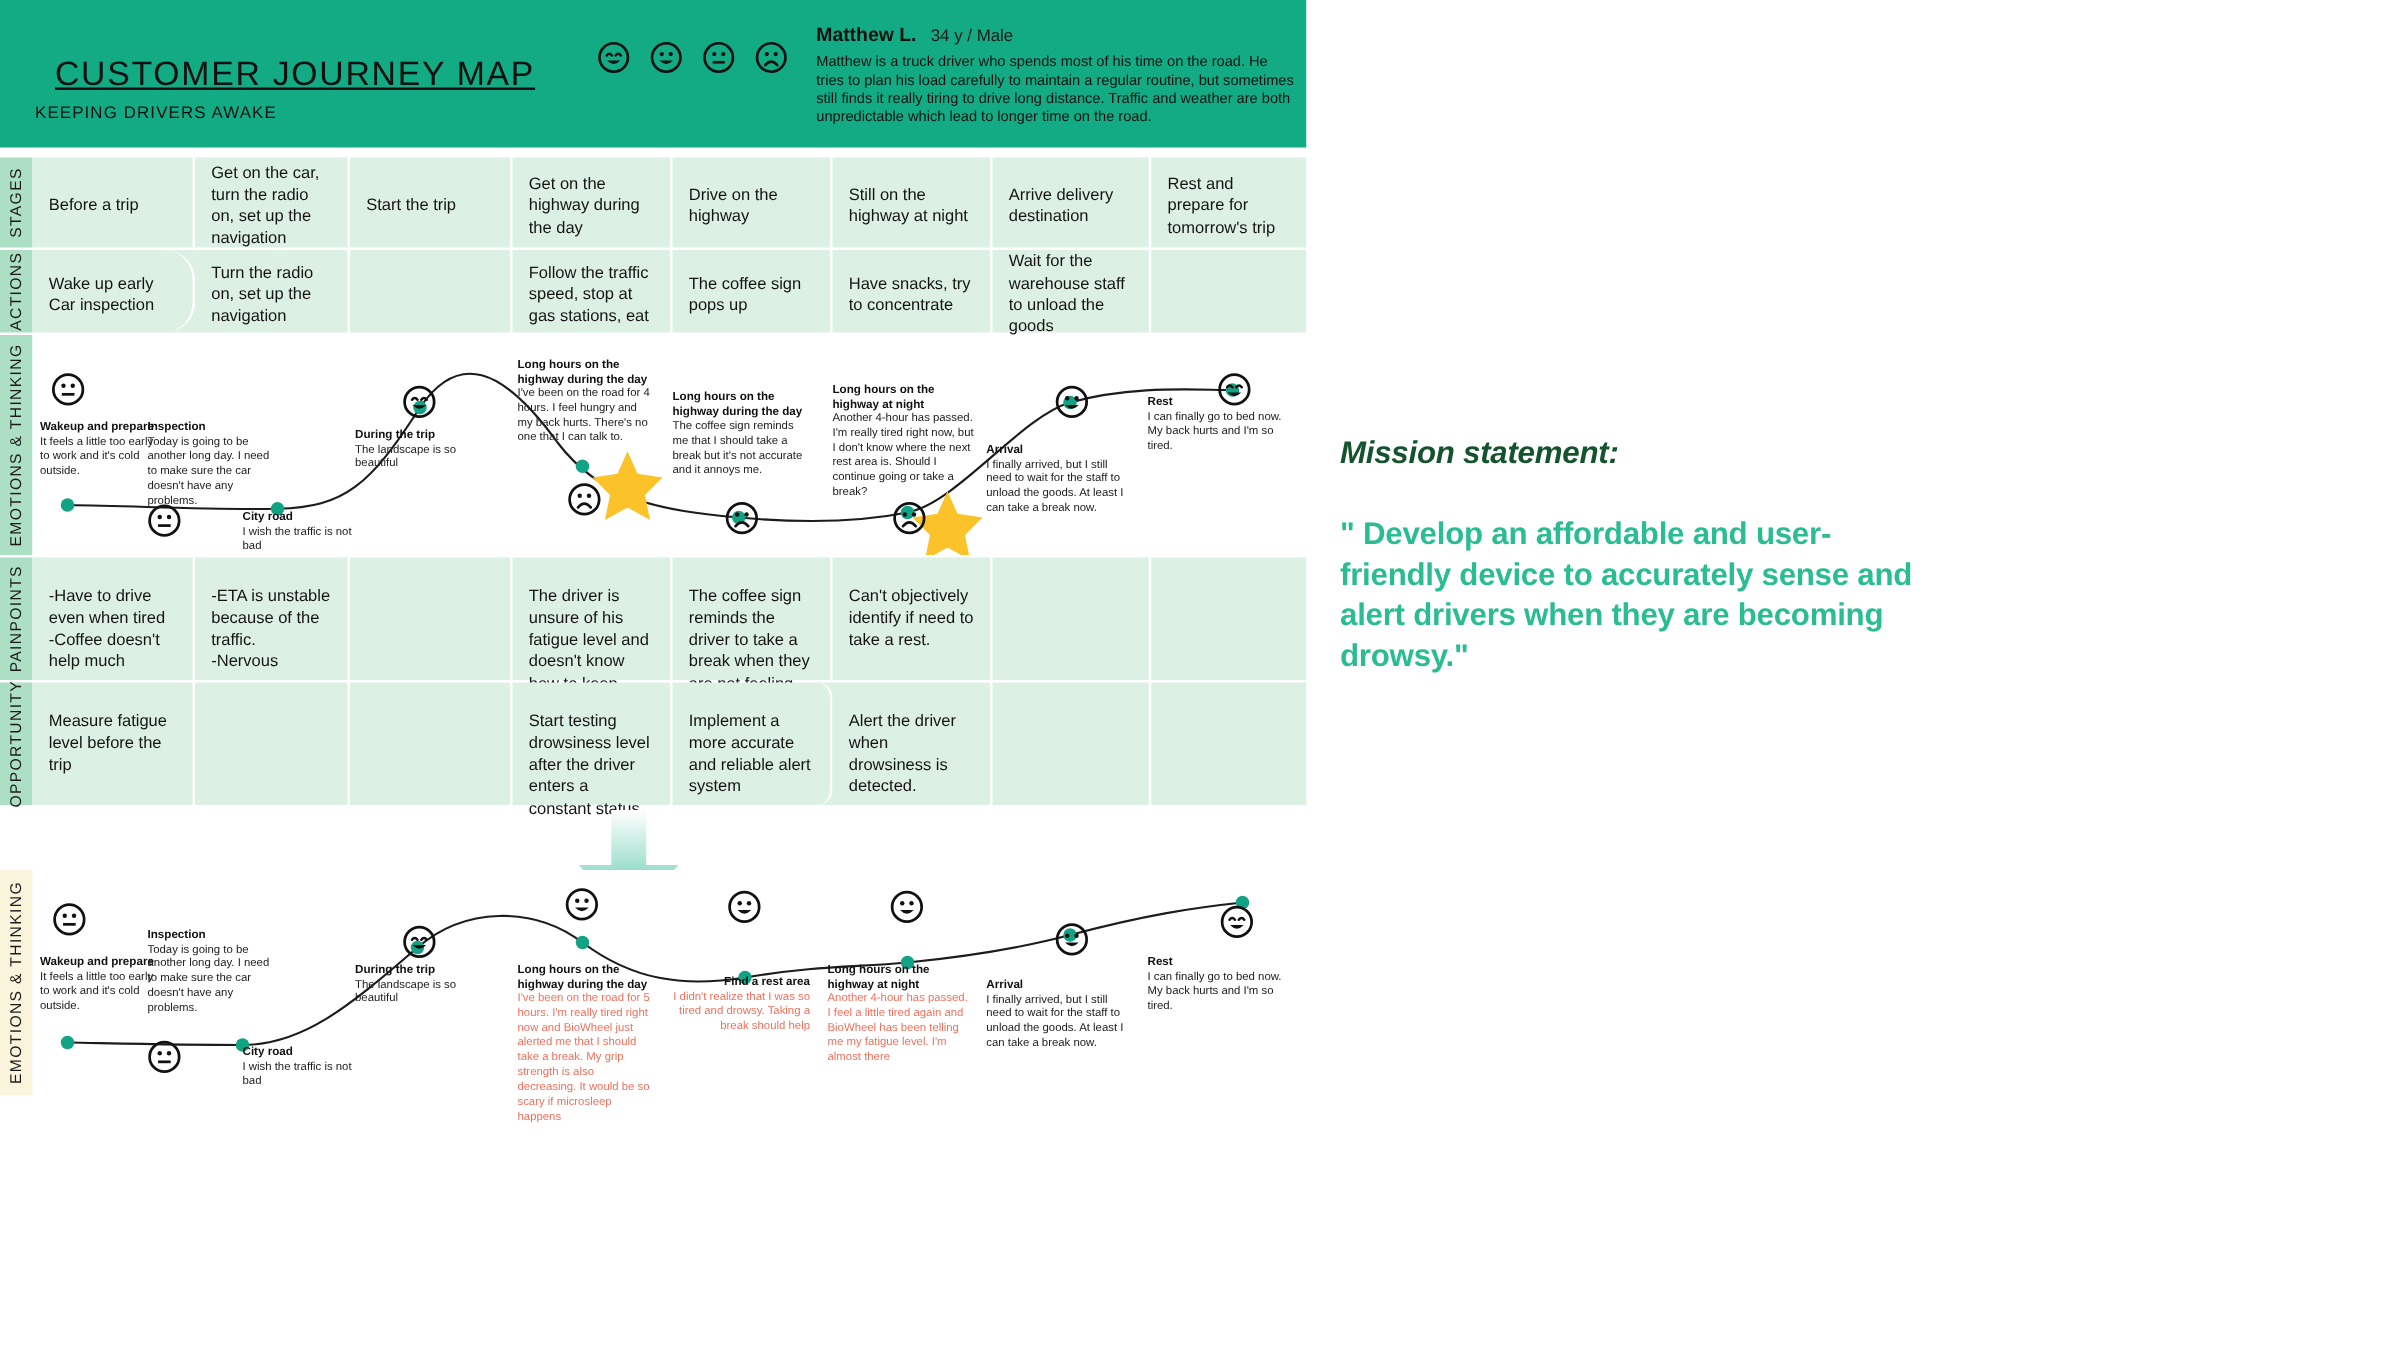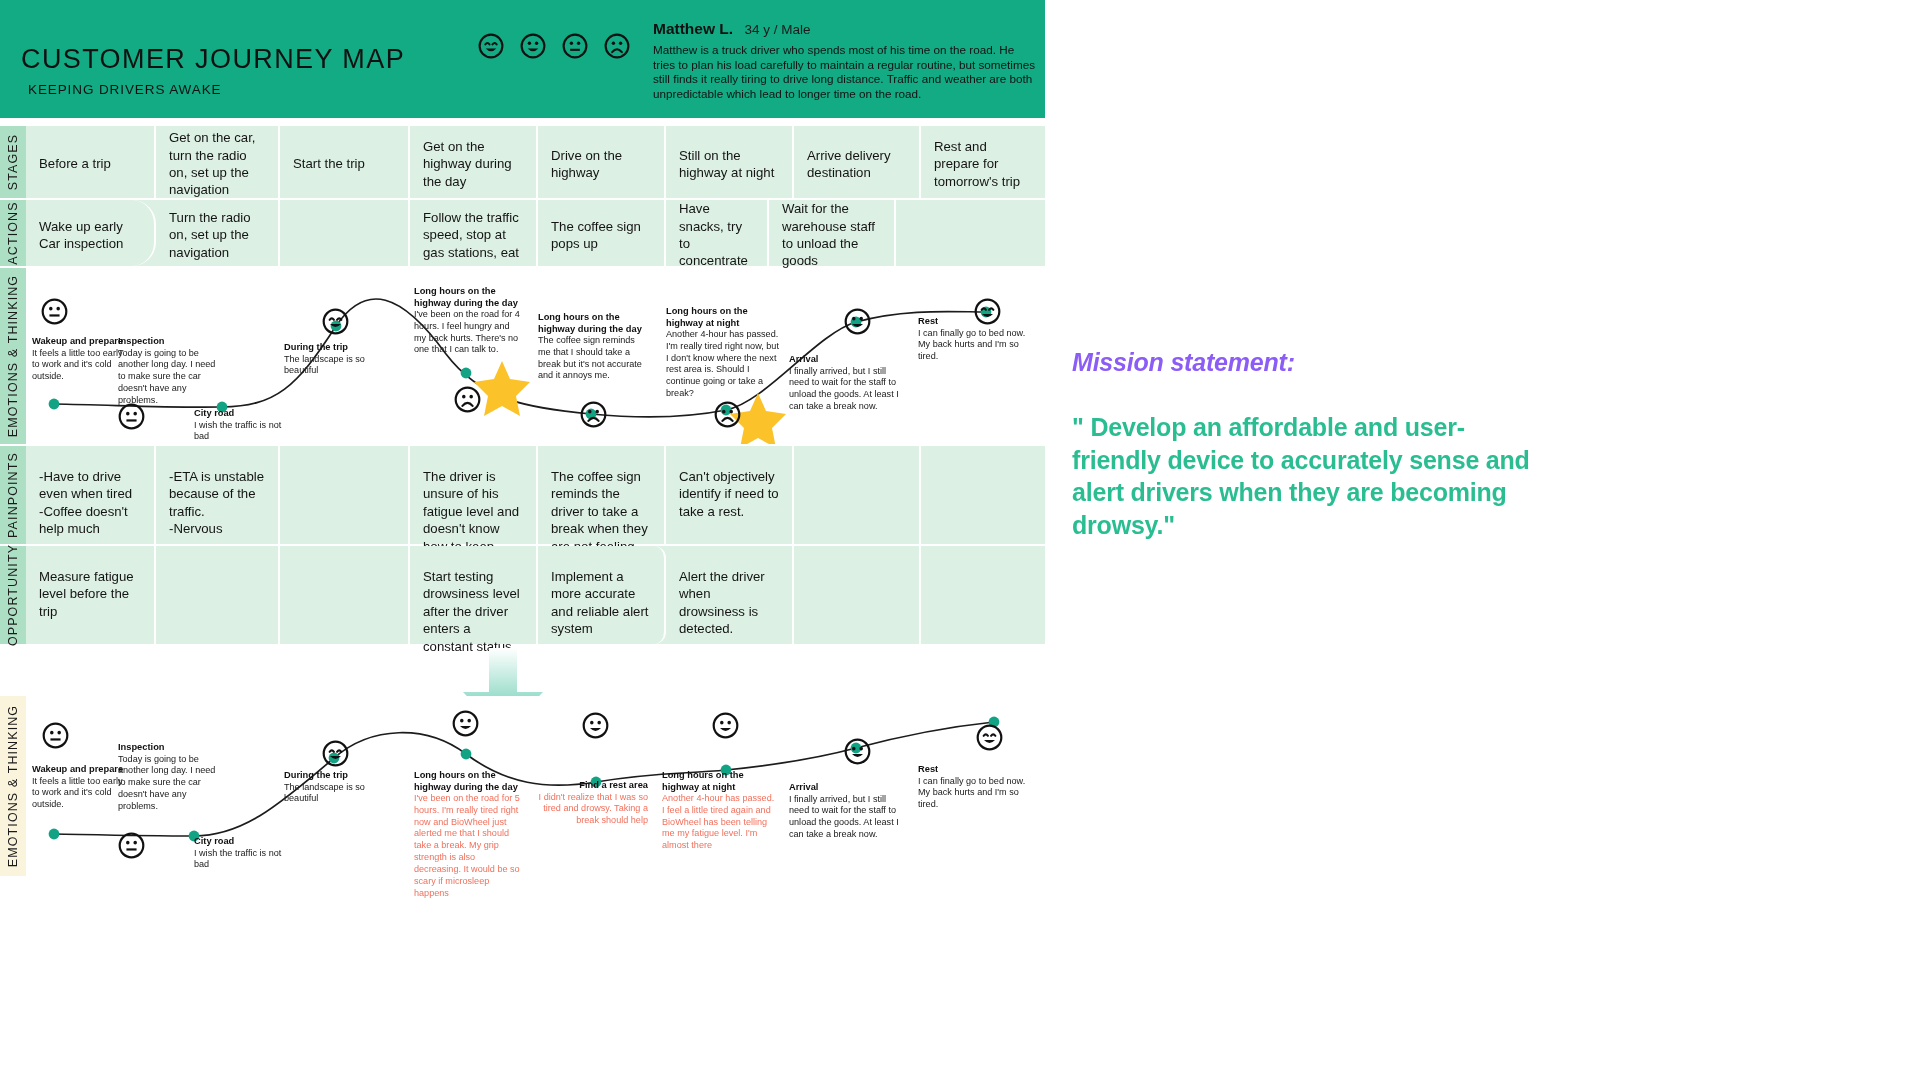--- a/index.html
+++ b/index.html
@@ -13,23 +13,24 @@
 
   
   .board { position: absolute; left: 0; top: 0; width: 1045px; height: 1080px; }
 
   
   .header {
     position: absolute; left: 0; top: 0; width: 1045px; height: 118px;
     background: #12AB84;
   }
   .hdr-title {
-    position: absolute; left: 21px; top: 44px;
+    position: absolute; left: 44px; top: 44px;
     font-size: 27px; letter-spacing: 1.4px; color: #111; font-weight: 400;
     white-space: nowrap;
+    text-decoration: underline;
   }
   .hdr-sub {
     position: absolute; left: 28px; top: 82px;
     font-size: 13.5px; letter-spacing: 0.9px; color: #111;
     white-space: nowrap;
   }
   .face-row { position: absolute; left: 478px; top: 33px; display: flex; gap: 16px; }
   .face { width: 26px; height: 26px; }
 
   .persona { position: absolute; left: 653px; top: 20px; width: 392px; }
@@ -75,21 +76,21 @@
   .note-b.alert { color: #F2705C; }
   .emoji { position: absolute; width: 27px; height: 27px; }
 
   
   .arrow-wrap { position: absolute; left: 455px; top: 648px; width: 96px; height: 86px; }
 
   
   .mission { position: absolute; left: 1072px; top: 348px; width: 470px; }
   .mission-label {
     font-size: 25px; font-style: italic; font-weight: bold;
-    color: #8b5cf6; letter-spacing: -0.2px;
+    color: #14532d; letter-spacing: -0.2px;
   }
   .mission-text {
     margin-top: 34px;
     font-size: 25px; font-weight: bold; color: #2BBD92;
     line-height: 1.3; letter-spacing: -0.2px;
   }
 </style>
 </head>
 <body>
 
@@ -166,21 +167,21 @@
       <div class="cell" style="width:120px;border-right:none;">Rest and prepare for tomorrow's trip</div>
     </div>
 
     <div class="grid-row row-actions" style="top:200px;height:66px;">
       <div class="cell" style="width:130px;white-space:pre-line;border-radius:24px;">Wake up early
 Car inspection</div>
       <div class="cell" style="width:124px;">Turn the radio on, set up the navigation</div>
       <div class="cell" style="width:130px;"></div>
       <div class="cell" style="width:128px;">Follow the traffic speed, stop at gas stations, eat</div>
       <div class="cell" style="width:128px;">The coffee sign pops up</div>
-      <div class="cell" style="width:103px;">Have snacks, try to concentrate</div>
+      <div class="cell" style="width:128px;">Have snacks, try to concentrate</div>
       <div class="cell" style="width:127px;">Wait for the warehouse staff to unload the goods</div>
       <div class="cell" style="width:124px;border-right:none;"></div>
     </div>
 
     <div class="emo" style="top:268px;width:1019px;height:176px;">
       <svg width="1019" height="176" viewBox="0 0 1019 176">
         <path d="M28,136 C 90,137 140,140 196,139 C 250,138 270,120 310,58 C 340,14 375,24 420,86
                  C 455,132 500,140 565,146 C 630,152 670,148 700,142 C 740,134 790,66 830,54
                  C 880,40 930,44 960,44" fill="none" stroke="#1c1c1c" stroke-width="1.7"></path>
         <circle cx="28" cy="136" r="5.4" fill="#12A384"></circle>

